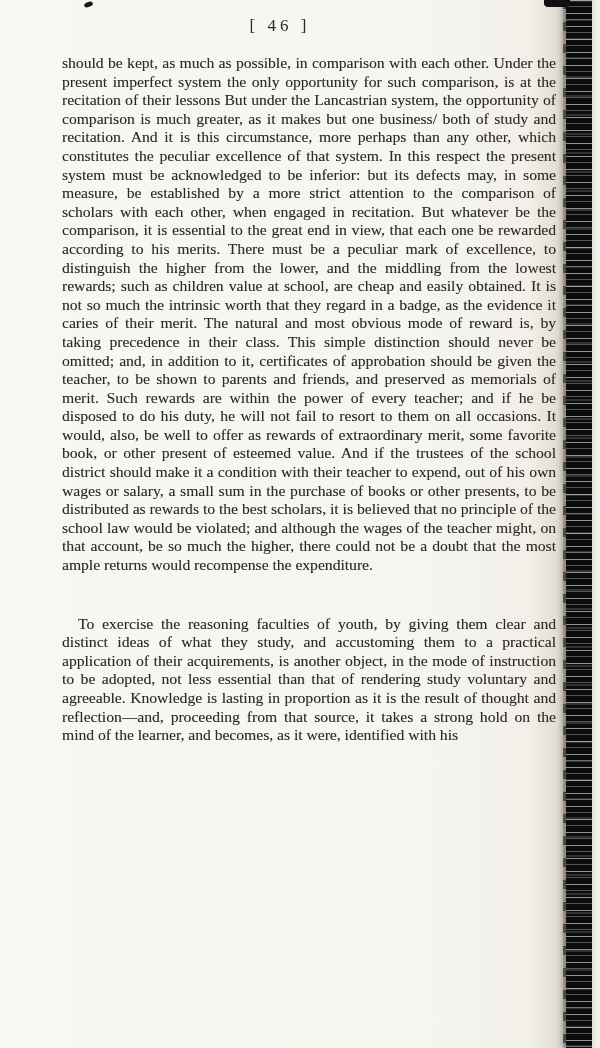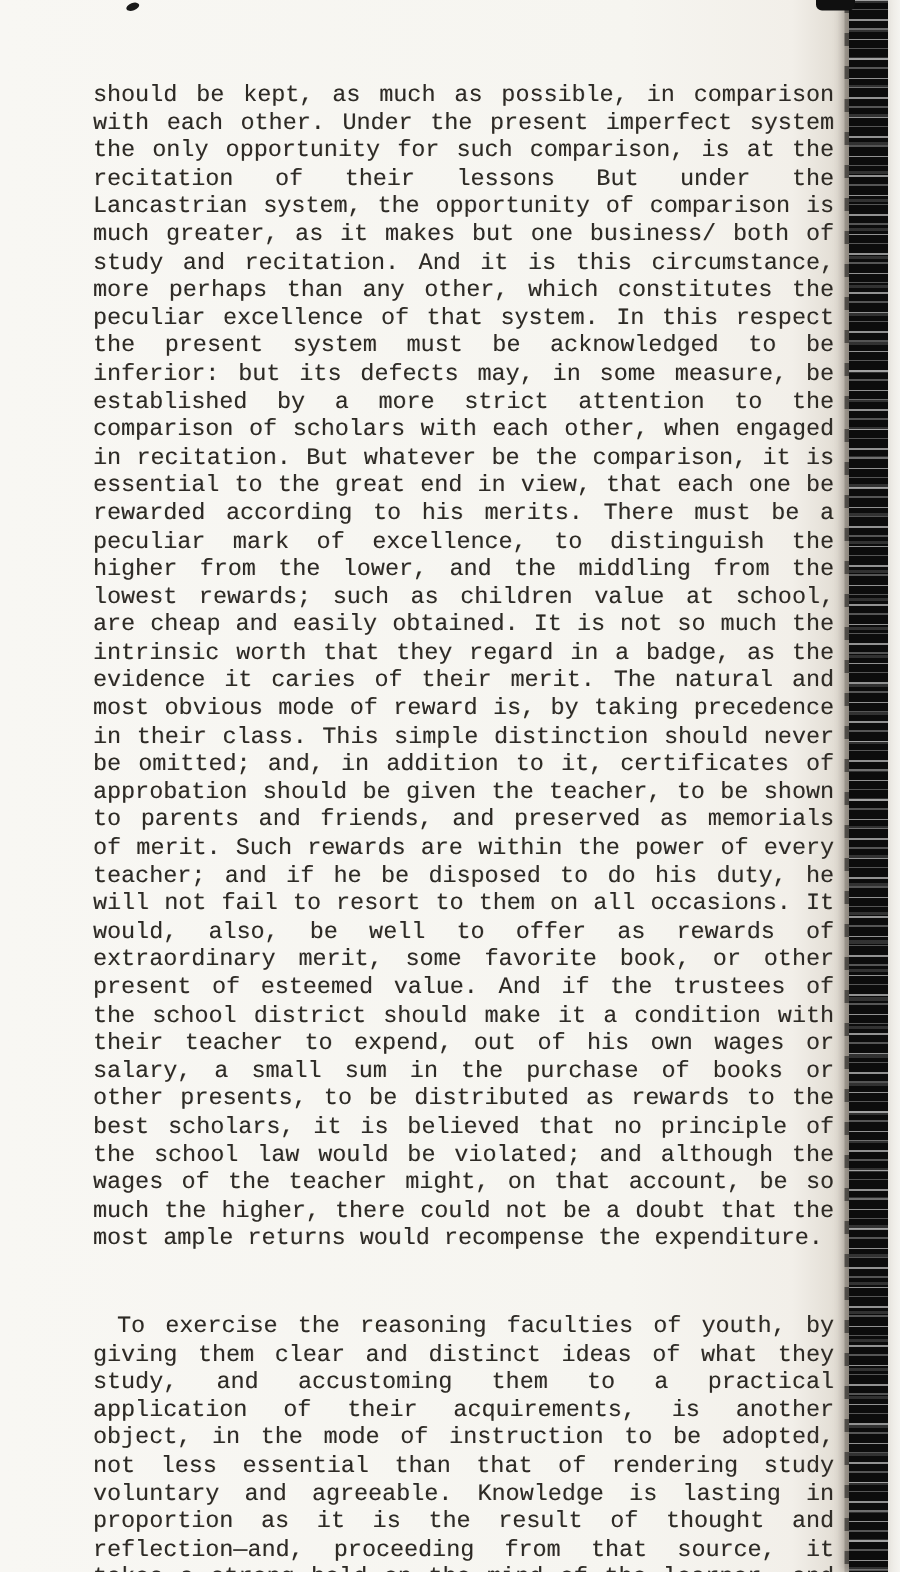--- a/index.html
+++ b/index.html
@@ -99,36 +99,38 @@
     color: #2d2a25;
     font-size: 15.6px;
     line-height: 18.6px;
     text-align: justify;
     text-shadow: 0.3px 0.3px 0.4px rgba(60,55,45,0.35);
   }
 
   .text-block p {
     margin: 0;
     padding: 0;
-    font-family: Liberation Mono, monospace;
   }
   .text-block p + p {
     text-indent: 16px;
     margin-top: 40px;
   }
 </style>
 </head>
 <body>
 
 <div class="scan-page">
 
   <div class="binding-strip"></div>
 
   <div class="blemish-top-left"></div>
   <div class="blemish-top-right"></div>
 
+  <div class="page-number-row">
+    <span class="page-number">[ 46 ]</span>
+  </div>
 
   <div class="text-block">
     <p>should be kept, as much as possible, in comparison with each other.  Under the present imperfect system the only opportunity for such comparison, is at the recitation of their lessons   But under the Lancastrian system, the opportunity of comparison is much greater, as it makes but one business/ both of study and recitation.  And it is this circumstance, more perhaps than any other, which constitutes the peculiar excellence of that system.  In this respect the present system must be acknowledged to be inferior: but its defects may, in some measure, be established by a more strict attention to the comparison of scholars with each other, when engaged in recitation.  But whatever be the comparison, it is essential to the great end in view, that each one be rewarded according to his merits.  There must be a peculiar mark of excellence, to distinguish the higher from the lower, and the middling from the lowest rewards; such as children value at school, are cheap and easily obtained. It is not so much the intrinsic worth that they regard in a badge, as the evidence it caries of their merit.  The natural and most obvious mode of reward is, by taking precedence in their class.  This simple distinction should never be omitted; and, in addition to it, certificates of approbation should be given the teacher, to be shown to parents and friends, and preserved as memorials of merit.  Such rewards are within the power of every teacher; and if he be disposed to do his duty, he will not fail to resort to them on all occasions.  It would, also, be well to offer as rewards of extraordinary merit, some favorite book, or other present of esteemed value.  And if the trustees of the school district should make it a condition with their teacher to expend, out of his own wages or salary, a small sum in the purchase of books or other presents, to be distributed as rewards to the best scholars, it is believed that no principle of the school law would be violated; and although the wages of the teacher might, on that account, be so much the higher, there could not be a doubt that the most ample returns would recompense the expenditure.</p>
     <p>To exercise the reasoning faculties of youth, by giving them clear and distinct ideas of what they study, and accustoming them to a practical application of their acquirements, is another object, in the mode of instruction to be adopted, not less essential than that of rendering study voluntary and agreeable.  Knowledge is lasting in proportion as it is the result of thought and reflection—and, proceeding from that source, it takes a strong hold on the mind of the learner, and becomes, as it were, identified with his</p>
   </div>
 
 </div>
 
 </body></html>

